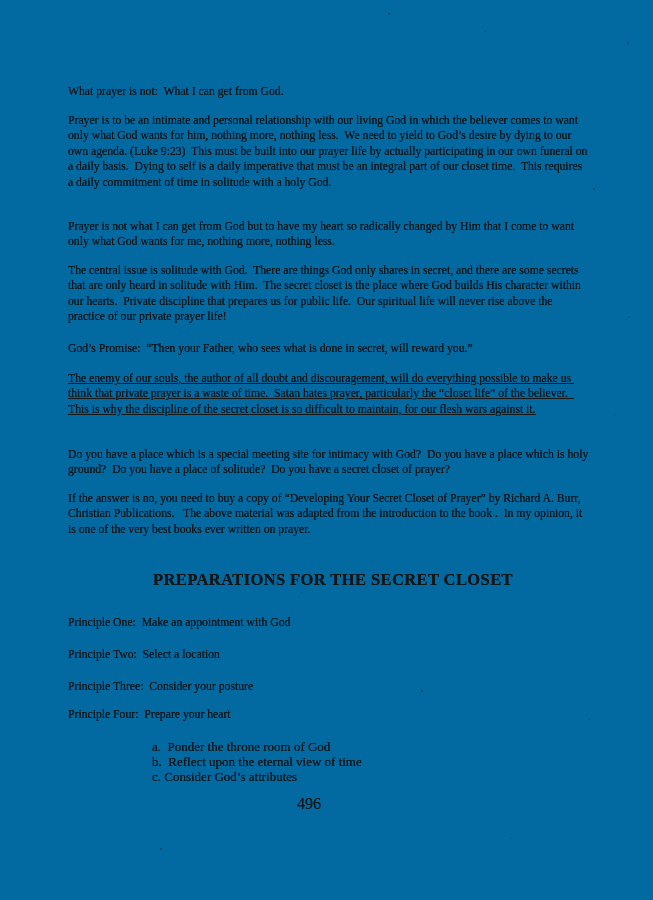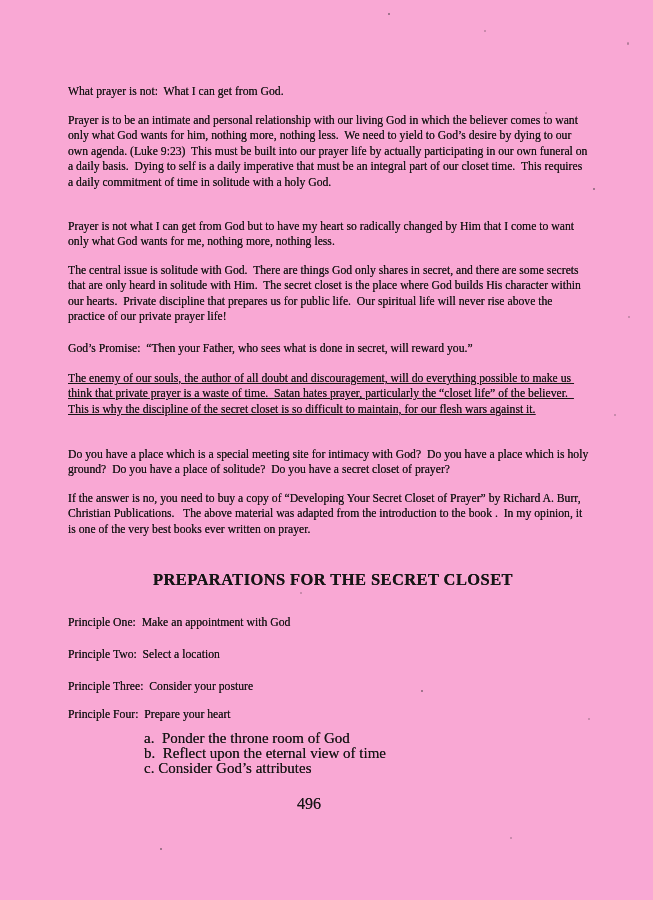--- a/index.html
+++ b/index.html
@@ -4,21 +4,21 @@
 <style>
   html, body {
     margin: 0;
     padding: 0;
     background: #e8e8e8;
   }
   .page {
     position: relative;
     width: 653px;
     height: 900px;
-    background: #f9a8d4;
+    background: #0369a1;
     overflow: hidden;
     font-family: "Liberation Serif", "DejaVu Serif", serif;
     color: #161616;
   }
   .body-text {
     position: absolute;
     left: 68px;
     width: 522px;
     margin: 0;
     font-size: 11.7px;
@@ -45,22 +45,22 @@
     margin: 0;
     font-size: 11.7px;
     line-height: 15.4px;
     white-space: pre-wrap;
     text-shadow: 0 0 0.4px rgba(0,0,0,0.75);
   }
   .subitem-line {
     position: absolute;
     left: 136px;
     width: 454px;
-    margin: 8px;
-    font-size: 15px;
+    margin: 16px;
+    font-size: 13px;
     line-height: 15.4px;
     white-space: pre-wrap;
     text-shadow: 0 0 0.4px rgba(0,0,0,0.75);
   }
   .page-number {
     position: absolute;
     left: 48px;
     width: 522px;
     margin: 0;
     text-align: center;

